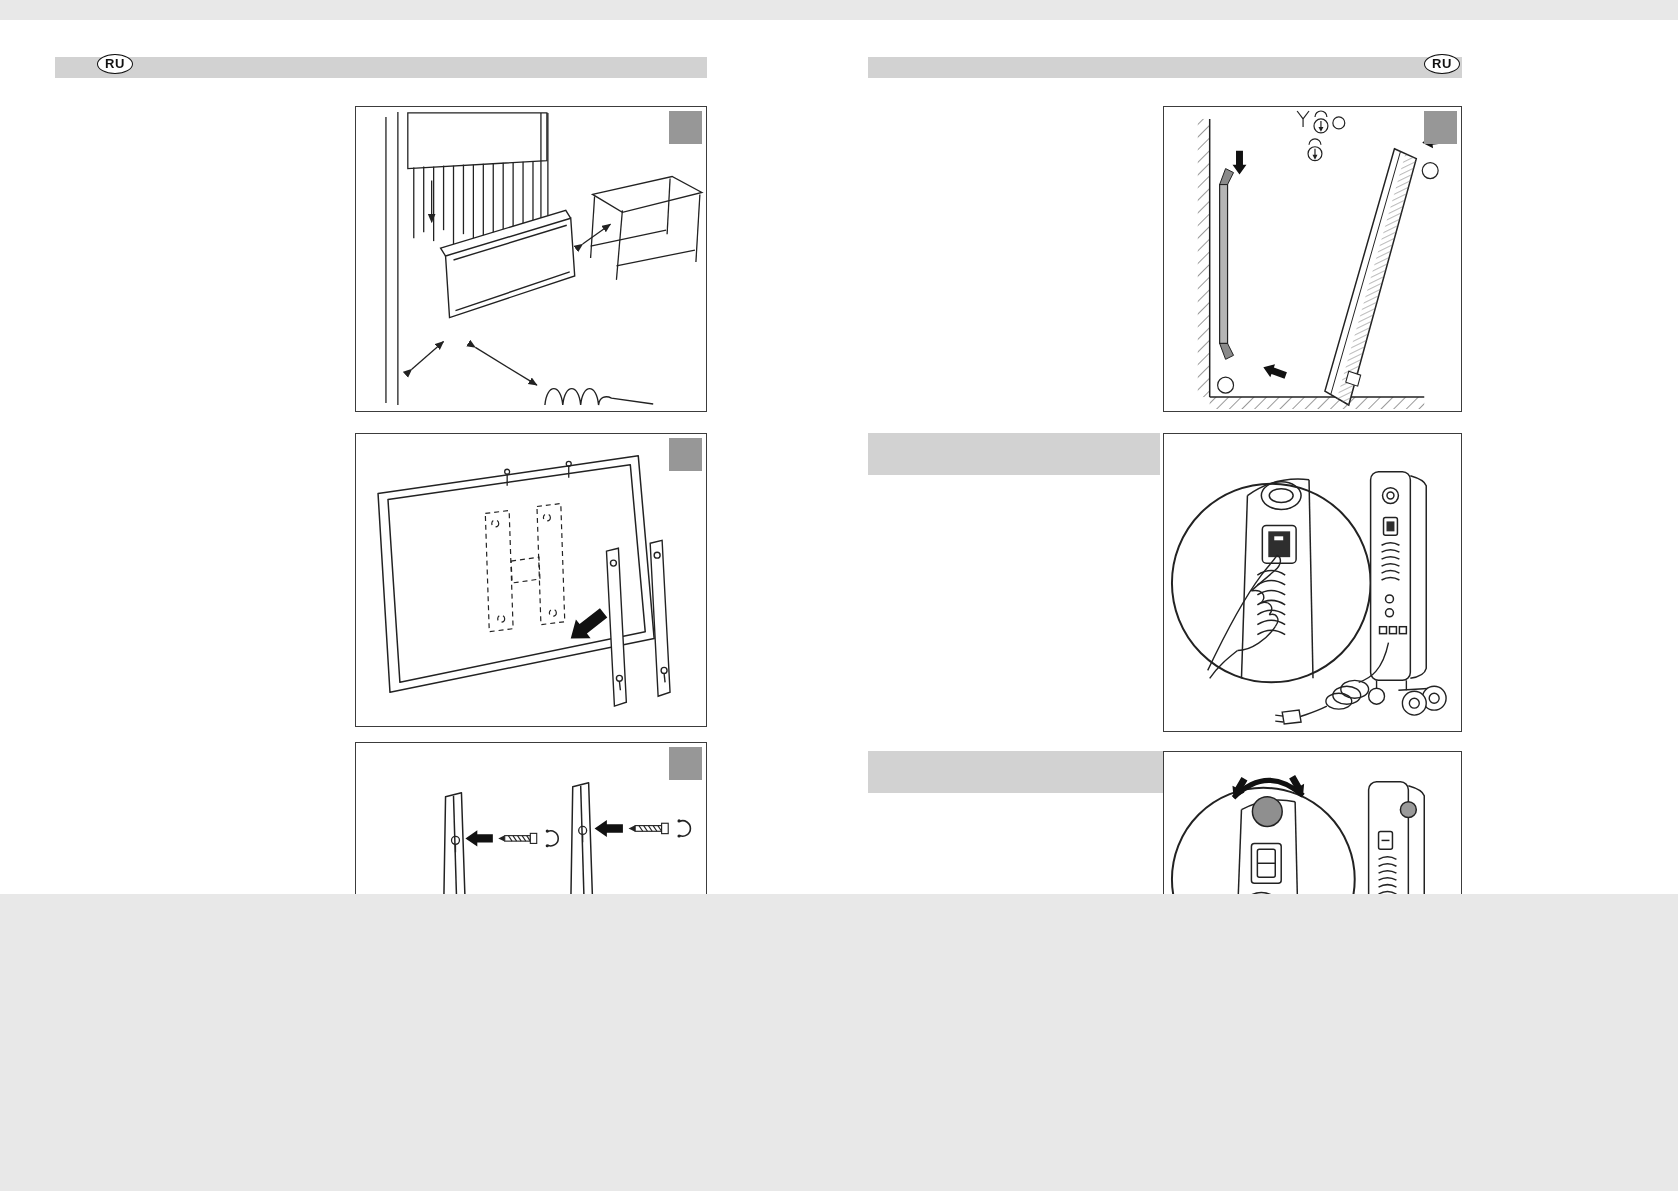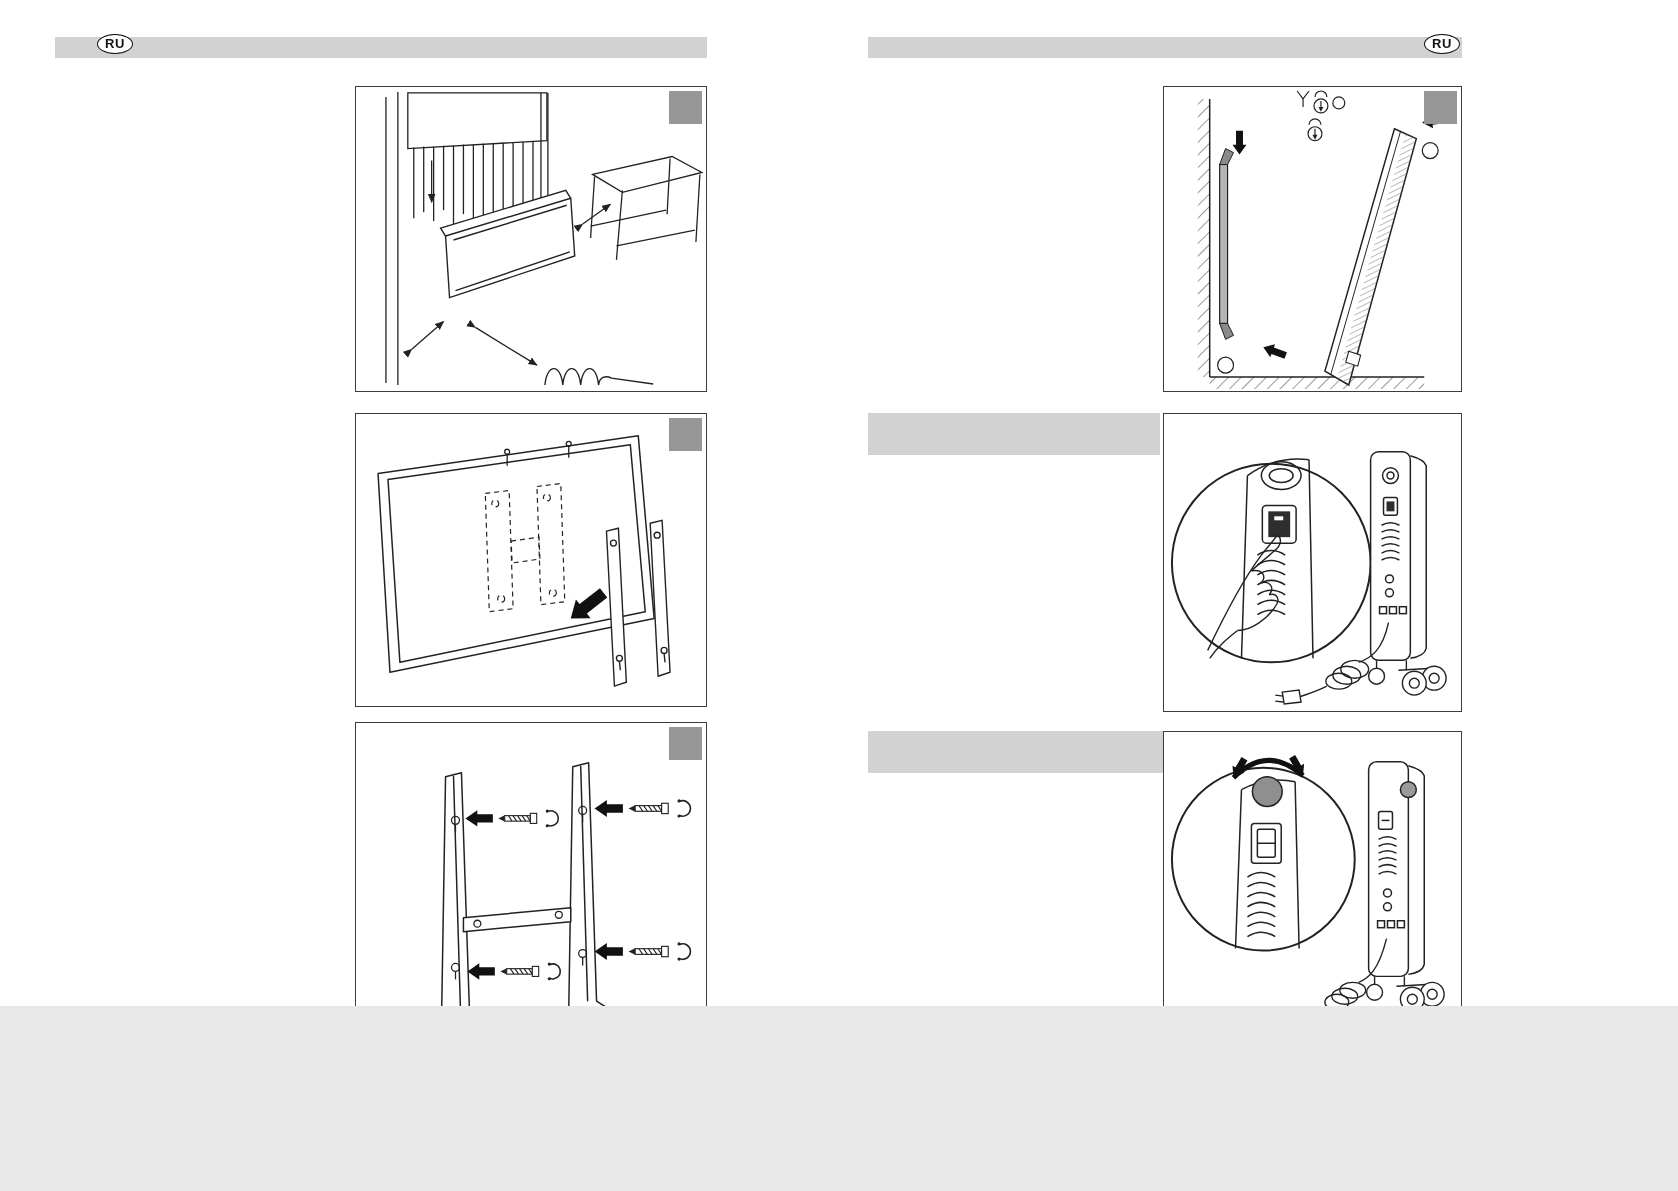--- a/index.html
+++ b/index.html
@@ -1,18 +1,18 @@
 <!DOCTYPE html>
 <html style="--page-bg: #ffffff; --header-bar: #d2d2d2; --section-bar: #d2d2d2; --figure-tag: #979797; --line-color: #222222;"><head>
 <meta charset="utf-8">
 <style>
   html,body{margin:0;padding:0;background:#e8e8e8;}
   #page{
-    position:relative;width:1678px;height:1006px;background:var(--page-bg,#ffffff);
-    font-family:"Liberation Sans",sans-serif;overflow:hidden;
+    position:relative;width:1678px;height:874px;background:var(--page-bg,#ffffff);
+    font-family:"Liberation Sans",sans-serif;overflow:hidden;margin-top:20px;
   }
   .abs{position:absolute;}
   .header-bar{background:var(--header-bar,#d2d2d2);height:21px;}
   .ru-badge{
     position:absolute;top:-3px;display:inline-block;background:#fff;
     border:1.6px solid #111;border-radius:50%;padding:1px 7px 2px 7px;
     font-weight:bold;font-size:13px;color:#111;letter-spacing:.5px;line-height:15px;
   }
   .figure-box{
     position:absolute;background:#fff;border:1.3px solid #3c3c3c;box-sizing:border-box;

